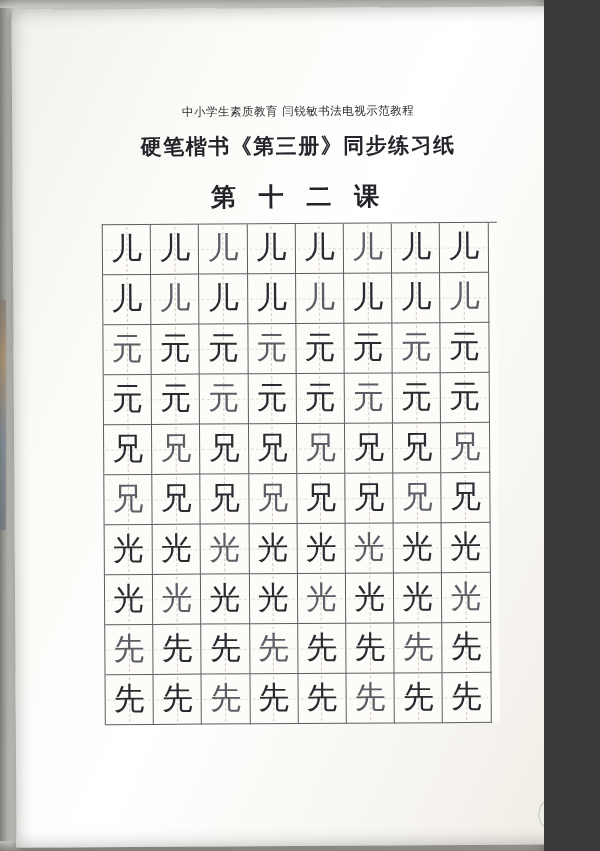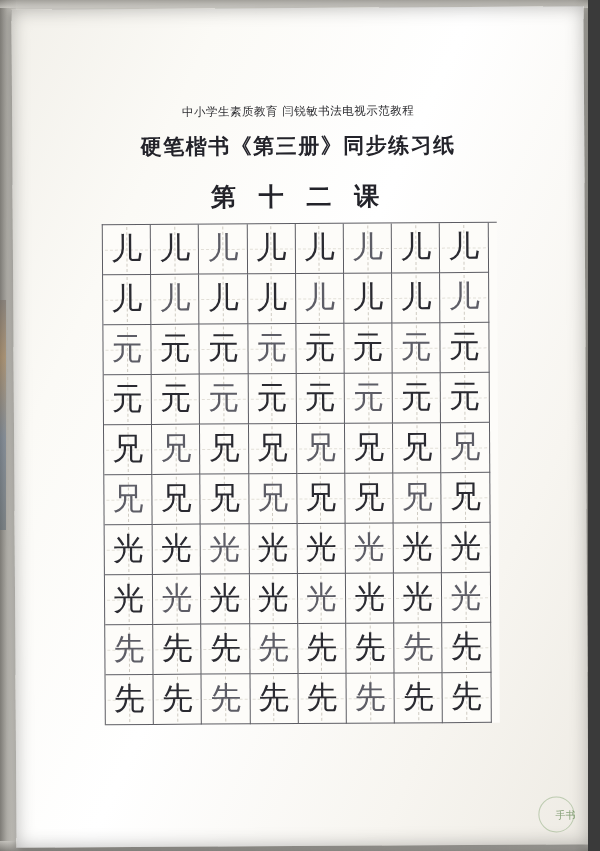--- a/index.html
+++ b/index.html
@@ -8,21 +8,21 @@
     background: #3a3a3a;
   }
   body {
     width: 600px;
     height: 851px;
     overflow: hidden;
     font-family: "DejaVu Sans", sans-serif;
   }
   .page {
     position: relative;
-    width: 588px;
+    width: 544px;
     height: 851px;
     background: #d8d6d0;
     overflow: hidden;
   }
   
   .sheet {
     position: absolute;
     left: 14px;
     top: 8px;
     width: 572px;

